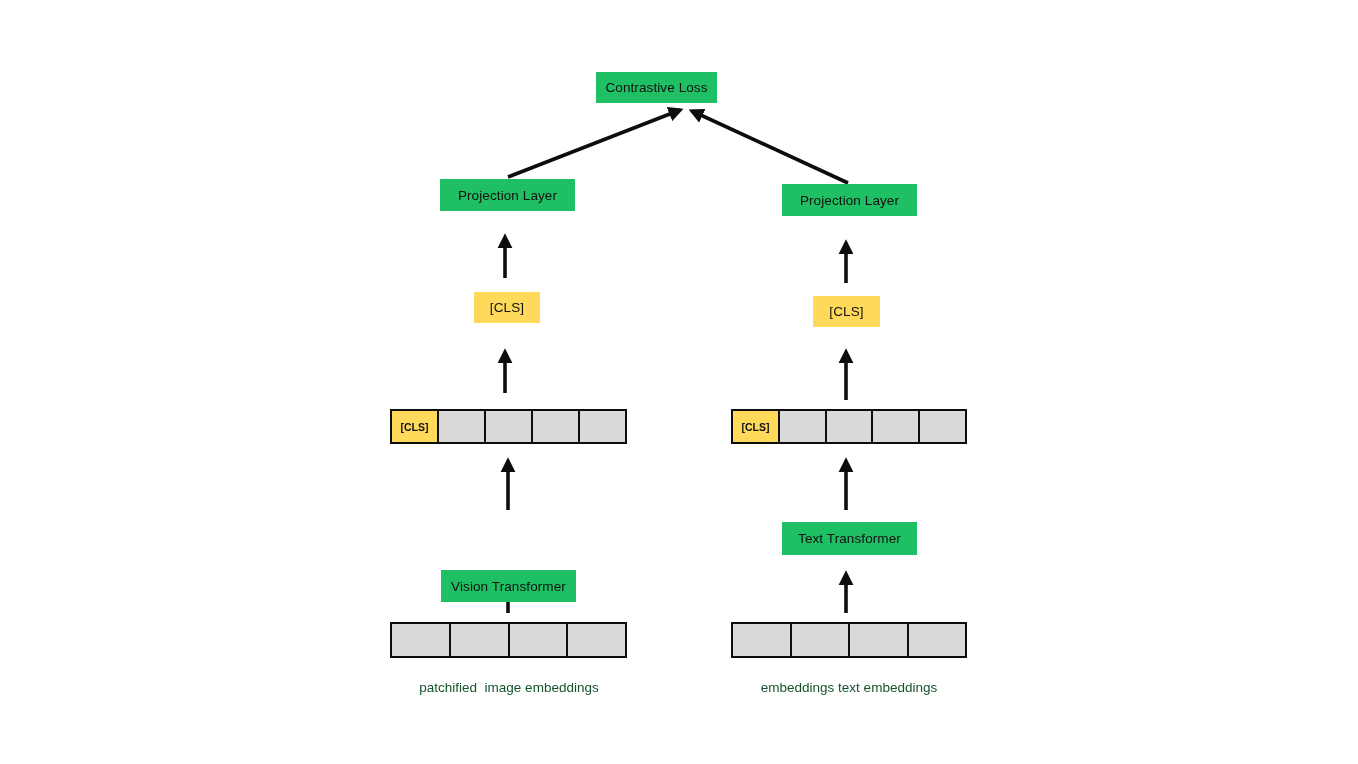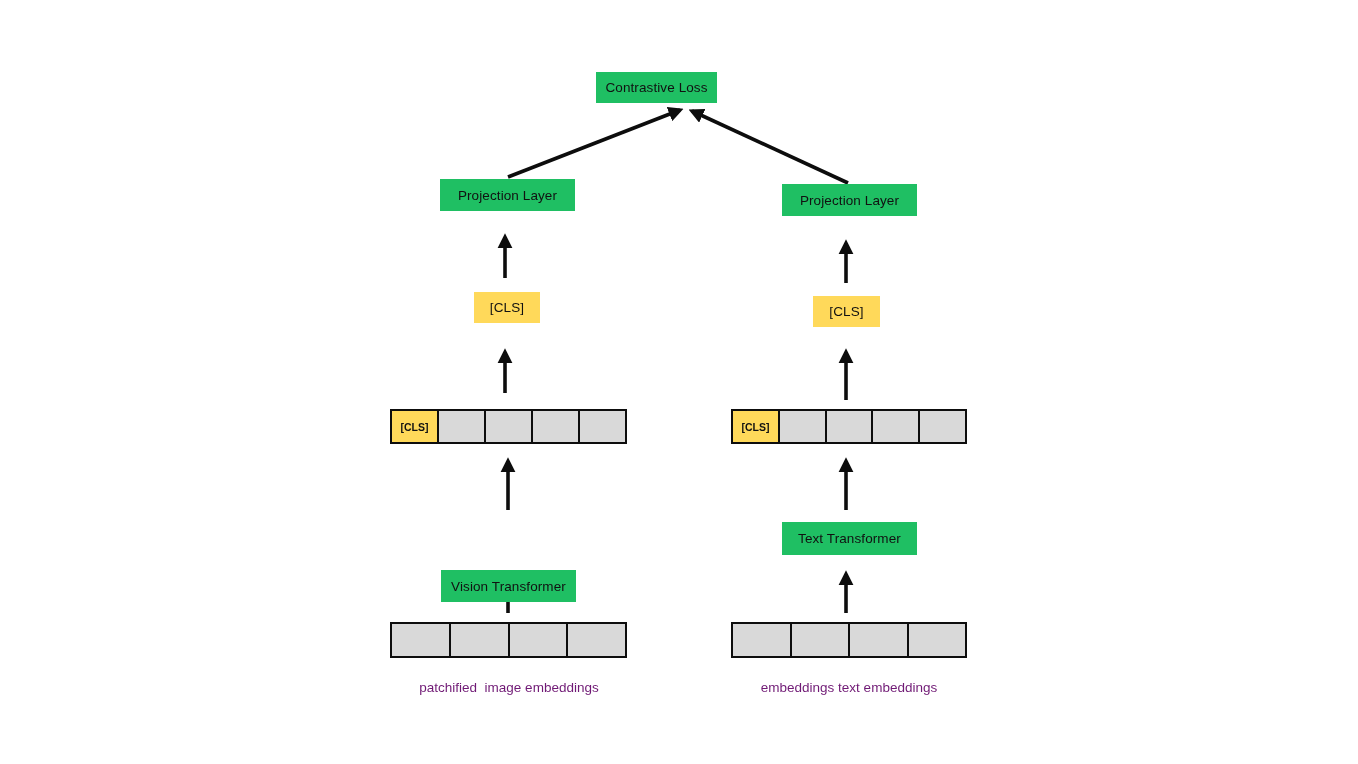--- a/index.html
+++ b/index.html
@@ -49,21 +49,21 @@
   .cell:last-child { border-right: none; }
   .cell.cls {
     background: var(--yellow);
     font-weight: bold;
     font-size: 10.5px;
     color: var(--text);
   }
   .caption {
     position: absolute;
     font-size: 13.5px;
-    color: #701a75;
+    color: #14532d;
     white-space: pre;
     transform: translateX(-50%);
   }
   .arrow-layer {
     position: absolute;
     left: 0; top: 0;
     width: 1358px;
     height: 764px;
     pointer-events: none;
   }

